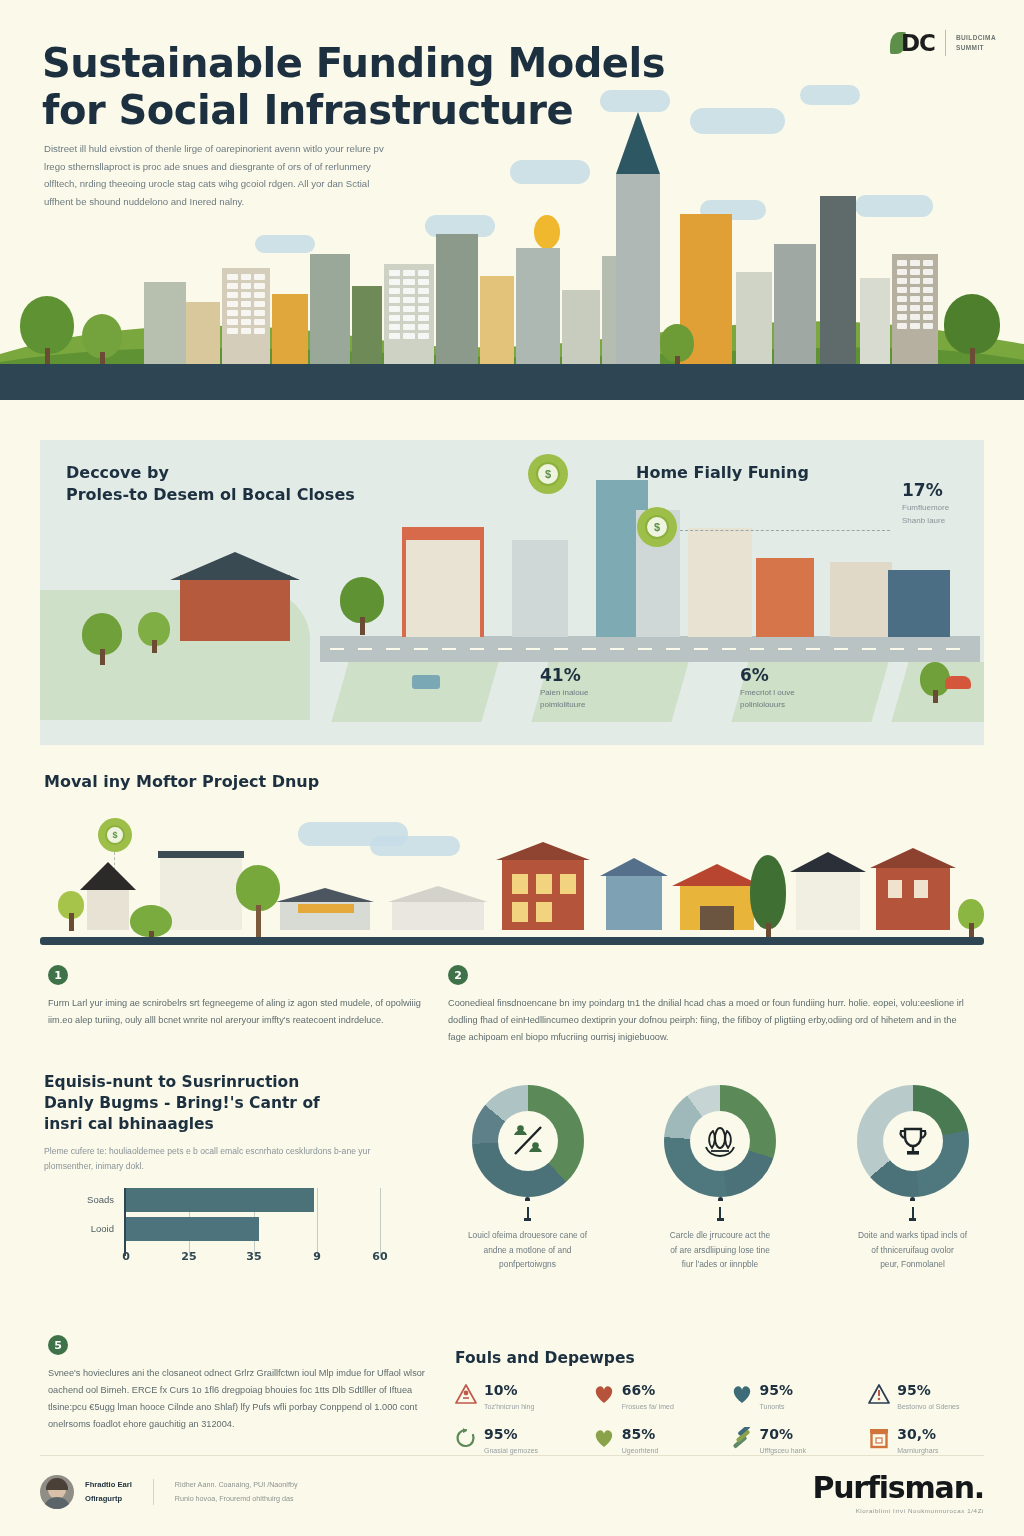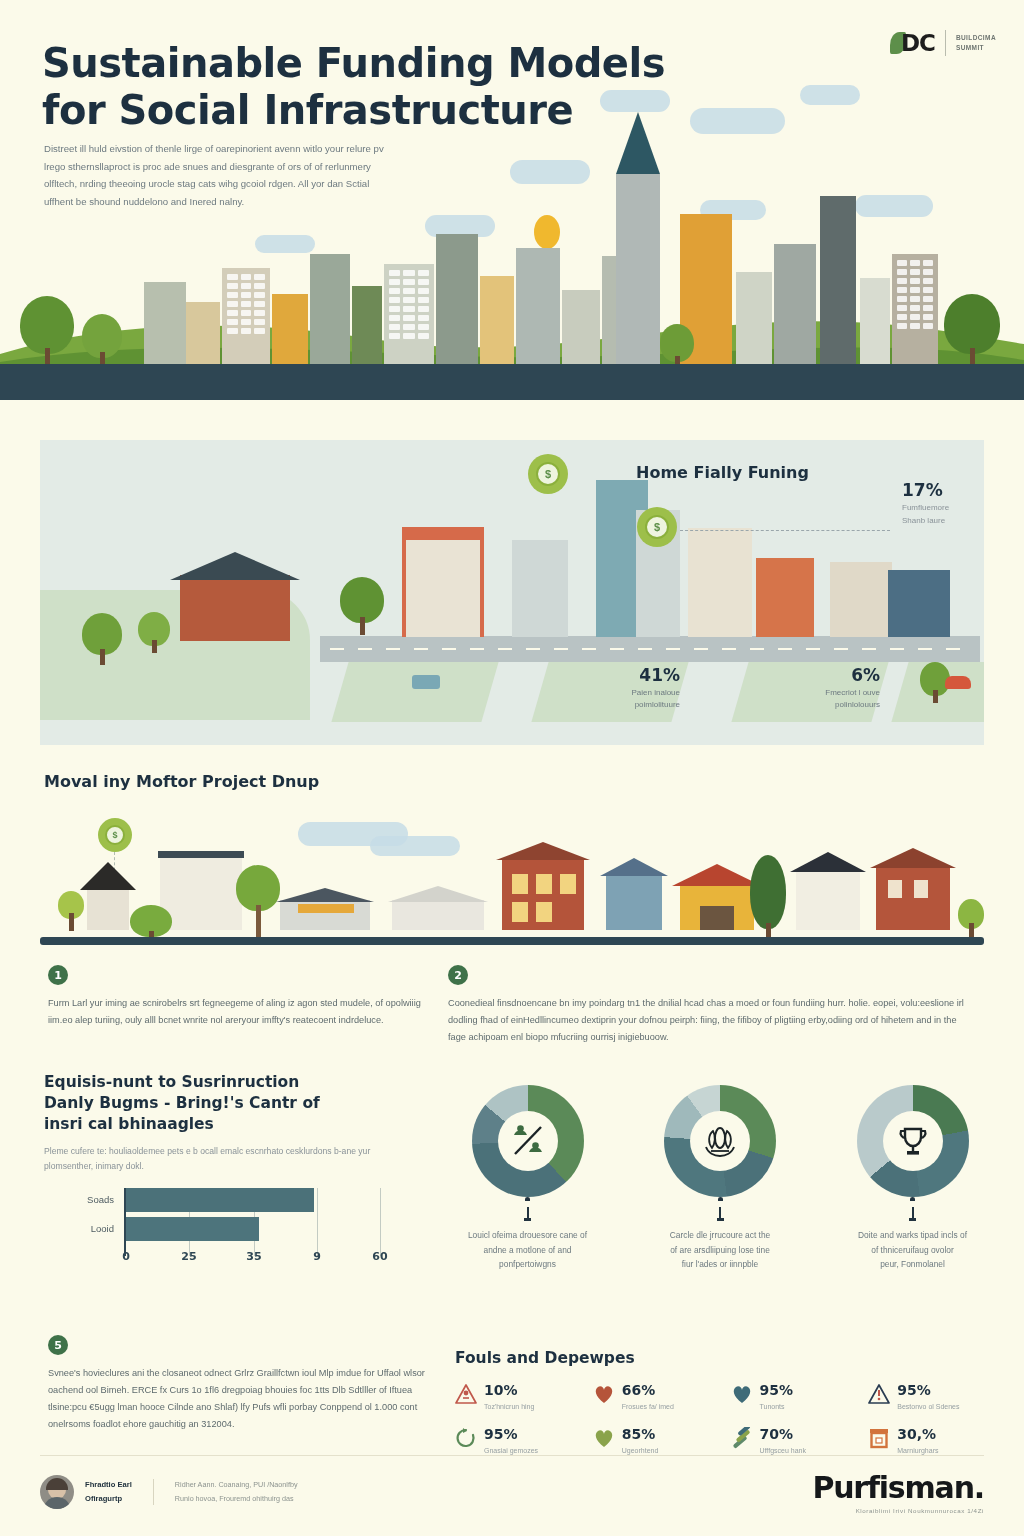--- a/index.html
+++ b/index.html
@@ -53,21 +53,21 @@
     position: absolute; left: 40px; top: 440px; width: 944px; height: 305px;
     background: #e3ebe6; overflow: hidden;
   }
   .panel-h {
     position:absolute; font-size: 16px; font-weight: 800; line-height: 1.35; color: #1d3040;
     font-family: "DejaVu Sans", sans-serif;
   }
   .ph-left { left: 26px; top: 22px; }
   .ph-right { left: 596px; top: 22px; }
 
-  .stat-cal { position:absolute; text-align:right; }
+  .stat-cal { position:absolute; text-align:left; }
   .stat-cal .num { font-size: 17px; font-weight: 800; color:#1d3040; font-family:"DejaVu Sans", sans-serif; }
   .stat-cal .lbl { font-size: 8px; line-height: 1.5; color:#6d7a80; margin-top:2px; }
 
   .stat-right { position:absolute; left: 862px; top: 40px; }
   .stat-right .num { font-size: 17px; font-weight: 800; color:#1d3040; font-family:"DejaVu Sans", sans-serif;}
   .stat-right .lbl { font-size: 8px; line-height:1.6; color:#8a9399; margin-top:2px; }
 
   .road { position:absolute; left: 280px; top: 196px; width: 660px; height: 26px; background:#b9c3c4; }
   .road-dash { position:absolute; top: 12px; left: 10px; right: 10px; height: 2px;
      background: repeating-linear-gradient(to right, #fbfaea 0 14px, transparent 14px 28px); }
@@ -361,20 +361,24 @@
       </div>
 
     <div class="gear" style="left:488px;top:14px;">
       <div class="gear-inner">$</div>
     </div>
     <div class="gear" style="left:597px;top:67px;">
       <div class="gear-inner">$</div>
     </div>
     <div class="leader" style="left:640px;top:90px;width:210px;"></div>
 
+    <h2 class="panel-h ph-left">
+      <span>Deccove by</span><br>
+      <span>Proles-to Desem ol Bocal Closes</span>
+    </h2>
     <h2 class="panel-h ph-right">Home Fially Funing</h2>
 
     <div class="stat-right">
       <div class="num">17%</div>
       <div class="lbl">
         <span>Fumfluemore</span><br>
         <span>Shanb laure</span>
       </div>
     </div>
 

